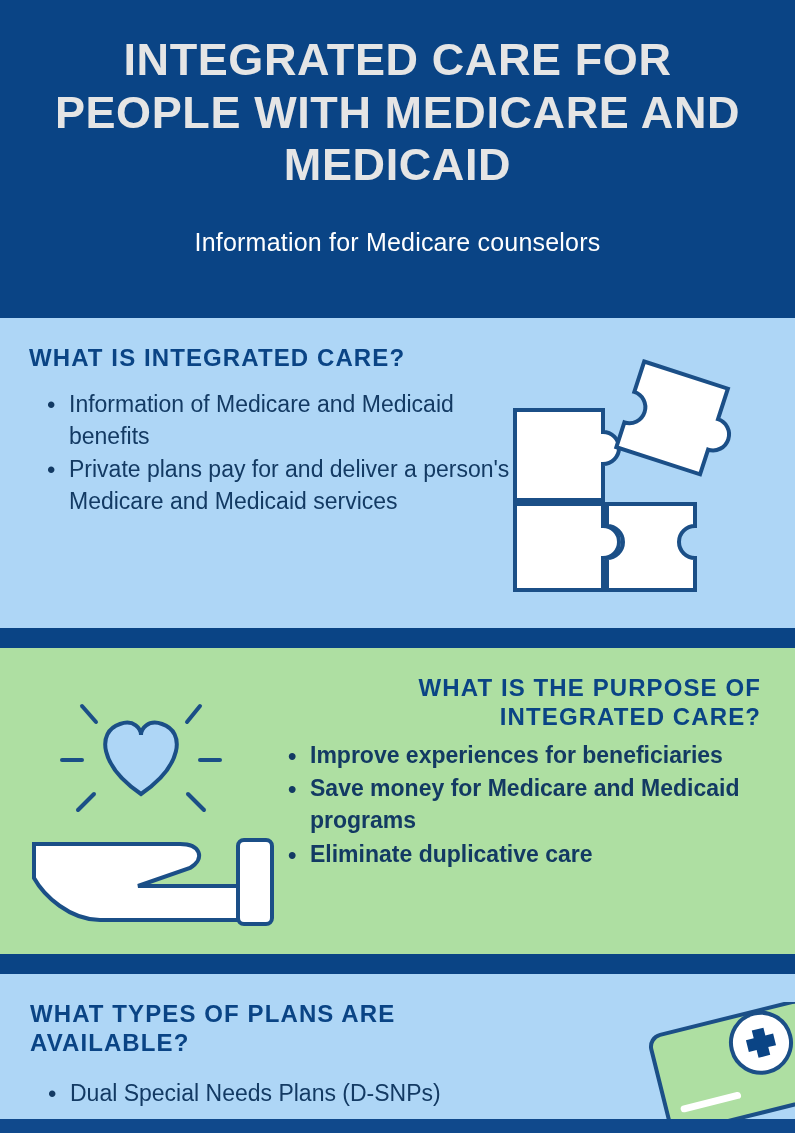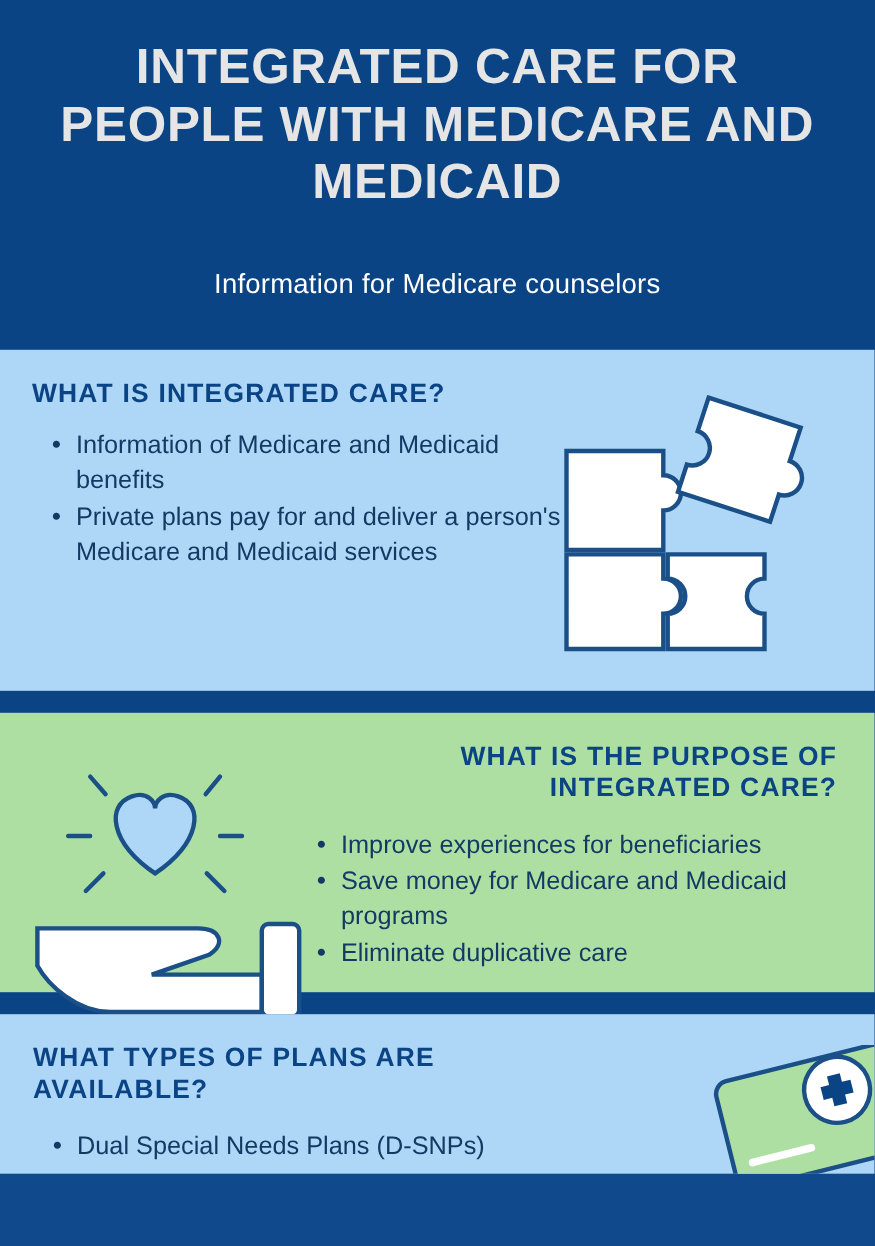--- a/index.html
+++ b/index.html
@@ -38,21 +38,21 @@
     line-height: 1.17;
     font-weight: bold;
     letter-spacing: 0.6px;
     text-transform: uppercase;
   }
 
   .header-subtitle {
     color: #ffffff;
     font-size: 25px;
     font-weight: normal;
-    margin-top: 52px;
+    margin-top: 36px;
     letter-spacing: 0.2px;
   }
 
   
   .band {
     position: relative;
     padding: 26px 30px 20px 30px;
   }
   .band.light { background: #aed6f6; }
   .band.green { background: #aedfa2; }
@@ -100,41 +100,42 @@
   }
   .puzzle {
     position: absolute;
     right: 20px;
     top: 34px;
     width: 268px;
     height: 246px;
   }
 
   
-  .sec2 { height: 254px; }
+  .sec2 { height: 306px; }
   .sec2 .inner {
     display: flex;
     flex-direction: row;
     align-items: flex-start;
   }
   .sec2 .art {
     width: 258px;
     flex: 0 0 258px;
     padding-top: 8px;
   }
   .sec2 .content {
     flex: 1;
   }
   .sec2 .section-heading {
     text-align: right;
     padding-right: 4px;
   }
   .sec2 ul.bullets {
-    margin-top: 20px;
+    margin-top: 8px;
     padding-left: 22px;
+    font-weight: bold;
   }
 
   
   .sec3 {
     height: 145px;
     overflow: hidden;
   }
   .sec3 .section-heading {
     width: 520px;
   }

